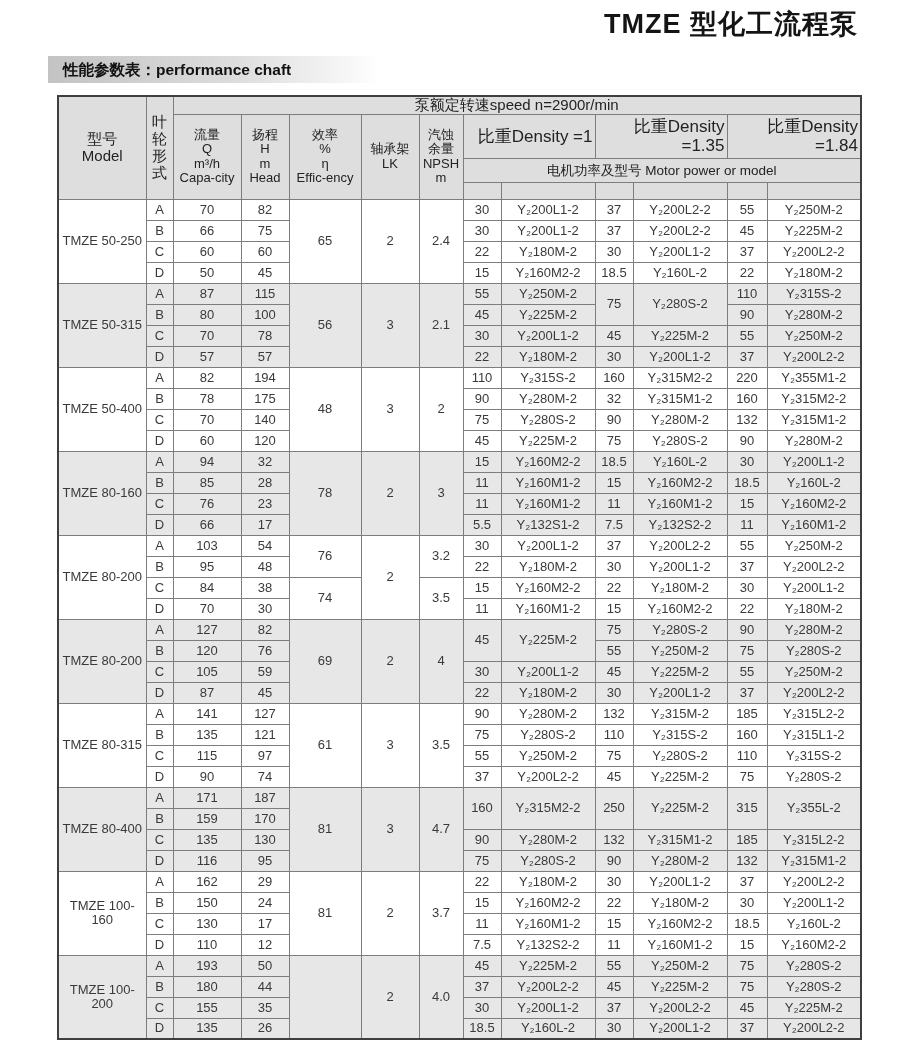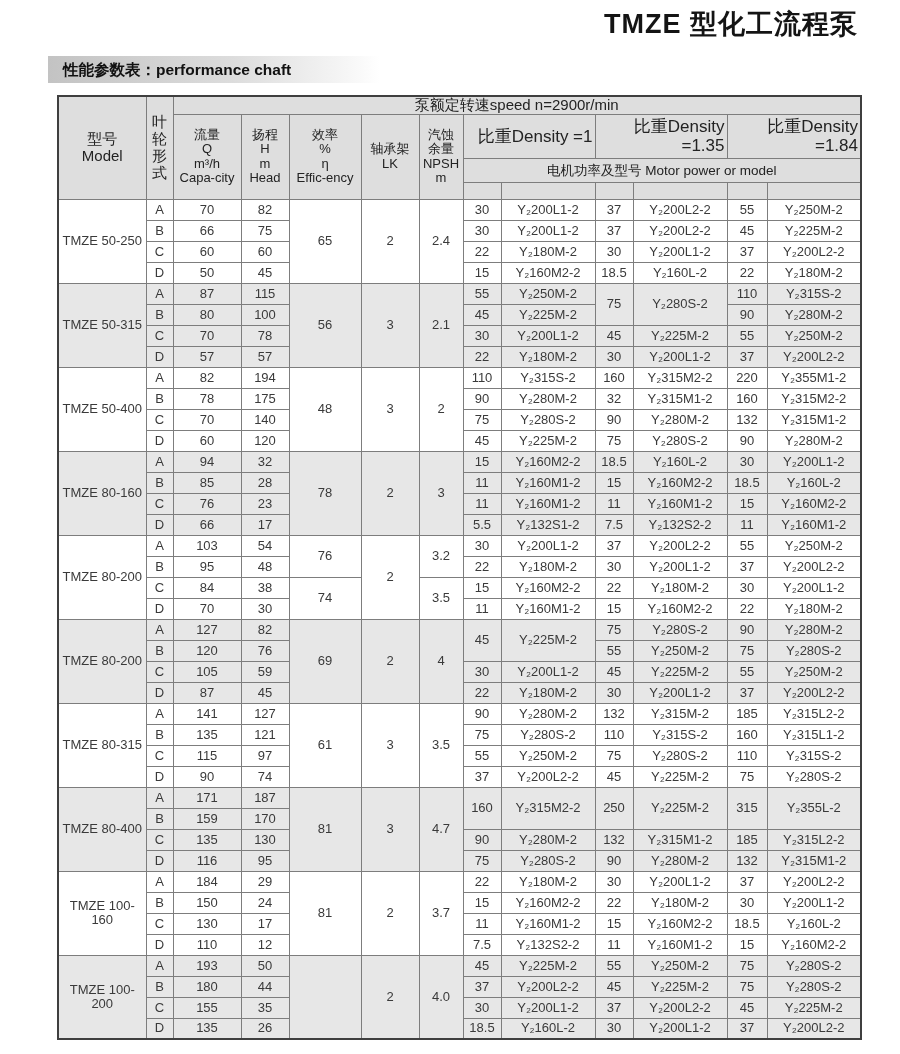--- a/index.html
+++ b/index.html
@@ -485,21 +485,21 @@
           <td class="c-kw">75</td>
           <td class="c-mm">Y₂280S-2</td>
           <td class="c-kw">90</td>
           <td class="c-mm">Y₂280M-2</td>
           <td class="c-kw">132</td>
           <td class="c-mm">Y₂315M1-2</td>
         </tr>
         <tr class="g-even">
           <td class="c-model" rowspan="4">TMZE 100-160</td>
           <td class="c-imp">A</td>
-          <td class="c-q">184</td>
+          <td class="c-q">162</td>
           <td class="c-h">29</td>
           <td class="c-eff" rowspan="4">81</td>
           <td class="c-lk" rowspan="4">2</td>
           <td class="c-npsh" rowspan="4">3.7</td>
           <td class="c-kw">22</td>
           <td class="c-mm">Y₂180M-2</td>
           <td class="c-kw">30</td>
           <td class="c-mm">Y₂200L1-2</td>
           <td class="c-kw">37</td>
           <td class="c-mm">Y₂200L2-2</td>

